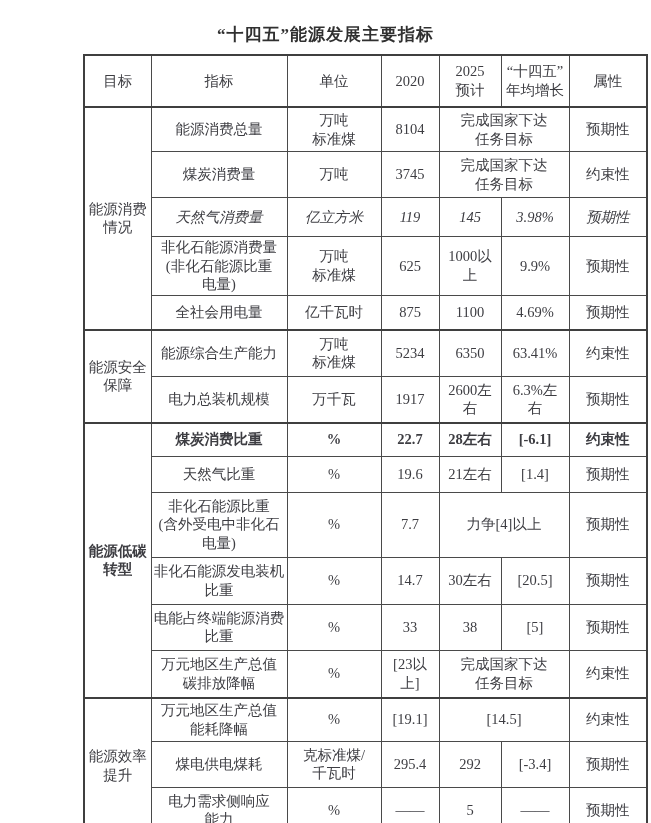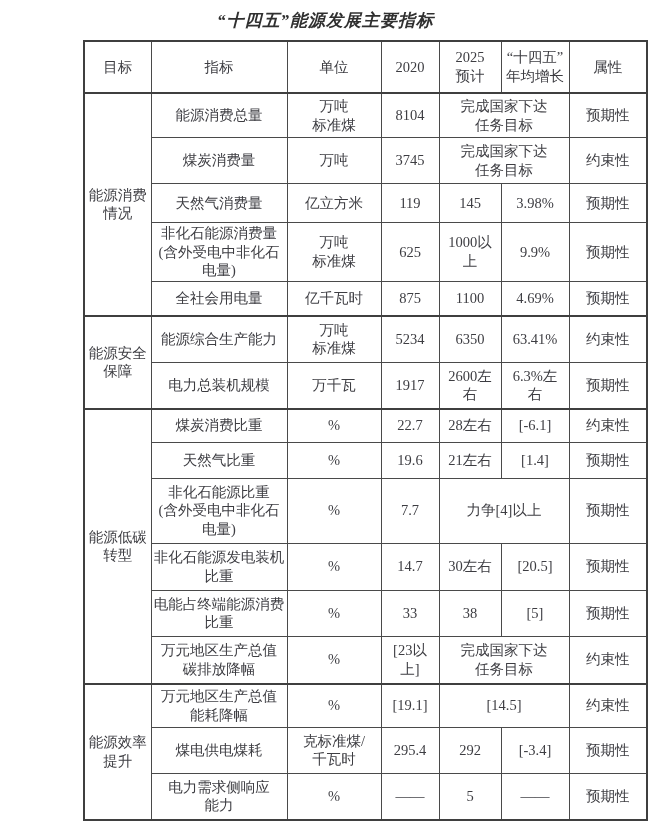--- a/index.html
+++ b/index.html
@@ -6,23 +6,22 @@
   body{
     width:651px;height:823px;background:#ffffff;
     font-family:"Liberation Serif","DejaVu Serif",serif;
     color:#3d3d42;
   }
   .page-title{
     text-align:center;
     font-size:17px;
     font-weight:bold;
     color:#303030;
-    padding-top:9px;
+    padding-top:23px;
     letter-spacing:1px;
-    font-style:italic;
   }
   table.main{
     border-collapse:collapse;
     table-layout:fixed;
     margin:8px 0 0 83px;
     border:2px solid #3f3f3f;
     padding-left:48px;
   }
   th,td{
     border:1px solid #4a4a4a;
@@ -39,26 +38,26 @@
   thead th{height:48px;border-bottom:2px solid #3f3f3f;}
   col.c-goal{width:67px;}
   col.c-ind{width:136px;}
   col.c-unit{width:94px;}
   col.c-2020{width:58px;}
   col.c-2025{width:62px;}
   col.c-grow{width:68px;}
   col.c-attr{width:78px;}
   tbody tr:nth-child(1) td{height:41px;}
   tbody tr:nth-child(2) td{height:43px;}
-  tbody tr:nth-child(3) td{height:36px;}
+  tbody tr:nth-child(3) td{height:36px;font-style:italic;}
   tbody tr:nth-child(4) td{height:55px;}
   tbody tr:nth-child(5) td{height:31px;}
   tbody tr:nth-child(6) td{height:43px;}
   tbody tr:nth-child(7) td{height:43px;}
-  tbody tr:nth-child(8) td{height:30px;}
+  tbody tr:nth-child(8) td{height:30px;font-weight:bold;}
   tbody tr:nth-child(9) td{height:33px;text-align:center;}
   tbody tr:nth-child(10) td{height:62px;margin-top:8px;}
   tbody tr:nth-child(11) td{height:44px;}
   tbody tr:nth-child(12) td{height:43px;}
   tbody tr:nth-child(13) td{height:44px;}
   tbody tr:nth-child(14) td{height:40px;}
   tbody tr:nth-child(15) td{height:43px;}
   tbody tr:nth-child(16) td{height:43px;}
 </style>
 </head>
@@ -112,21 +111,21 @@
       <tr>
         <td>天然气消费量</td>
         <td>亿立方米</td>
         <td>119</td>
         <td>145</td>
         <td>3.98%</td>
         <td>预期性</td>
       </tr>
       <tr>
         <td>非化石能源消费量
-(含外受电中非化石
+(非化石能源比重
 电量)</td>
         <td>万吨
 标准煤</td>
         <td>625</td>
         <td>1000以上</td>
         <td>9.9%</td>
         <td>预期性</td>
       </tr>
       <tr>
         <td>全社会用电量</td>

